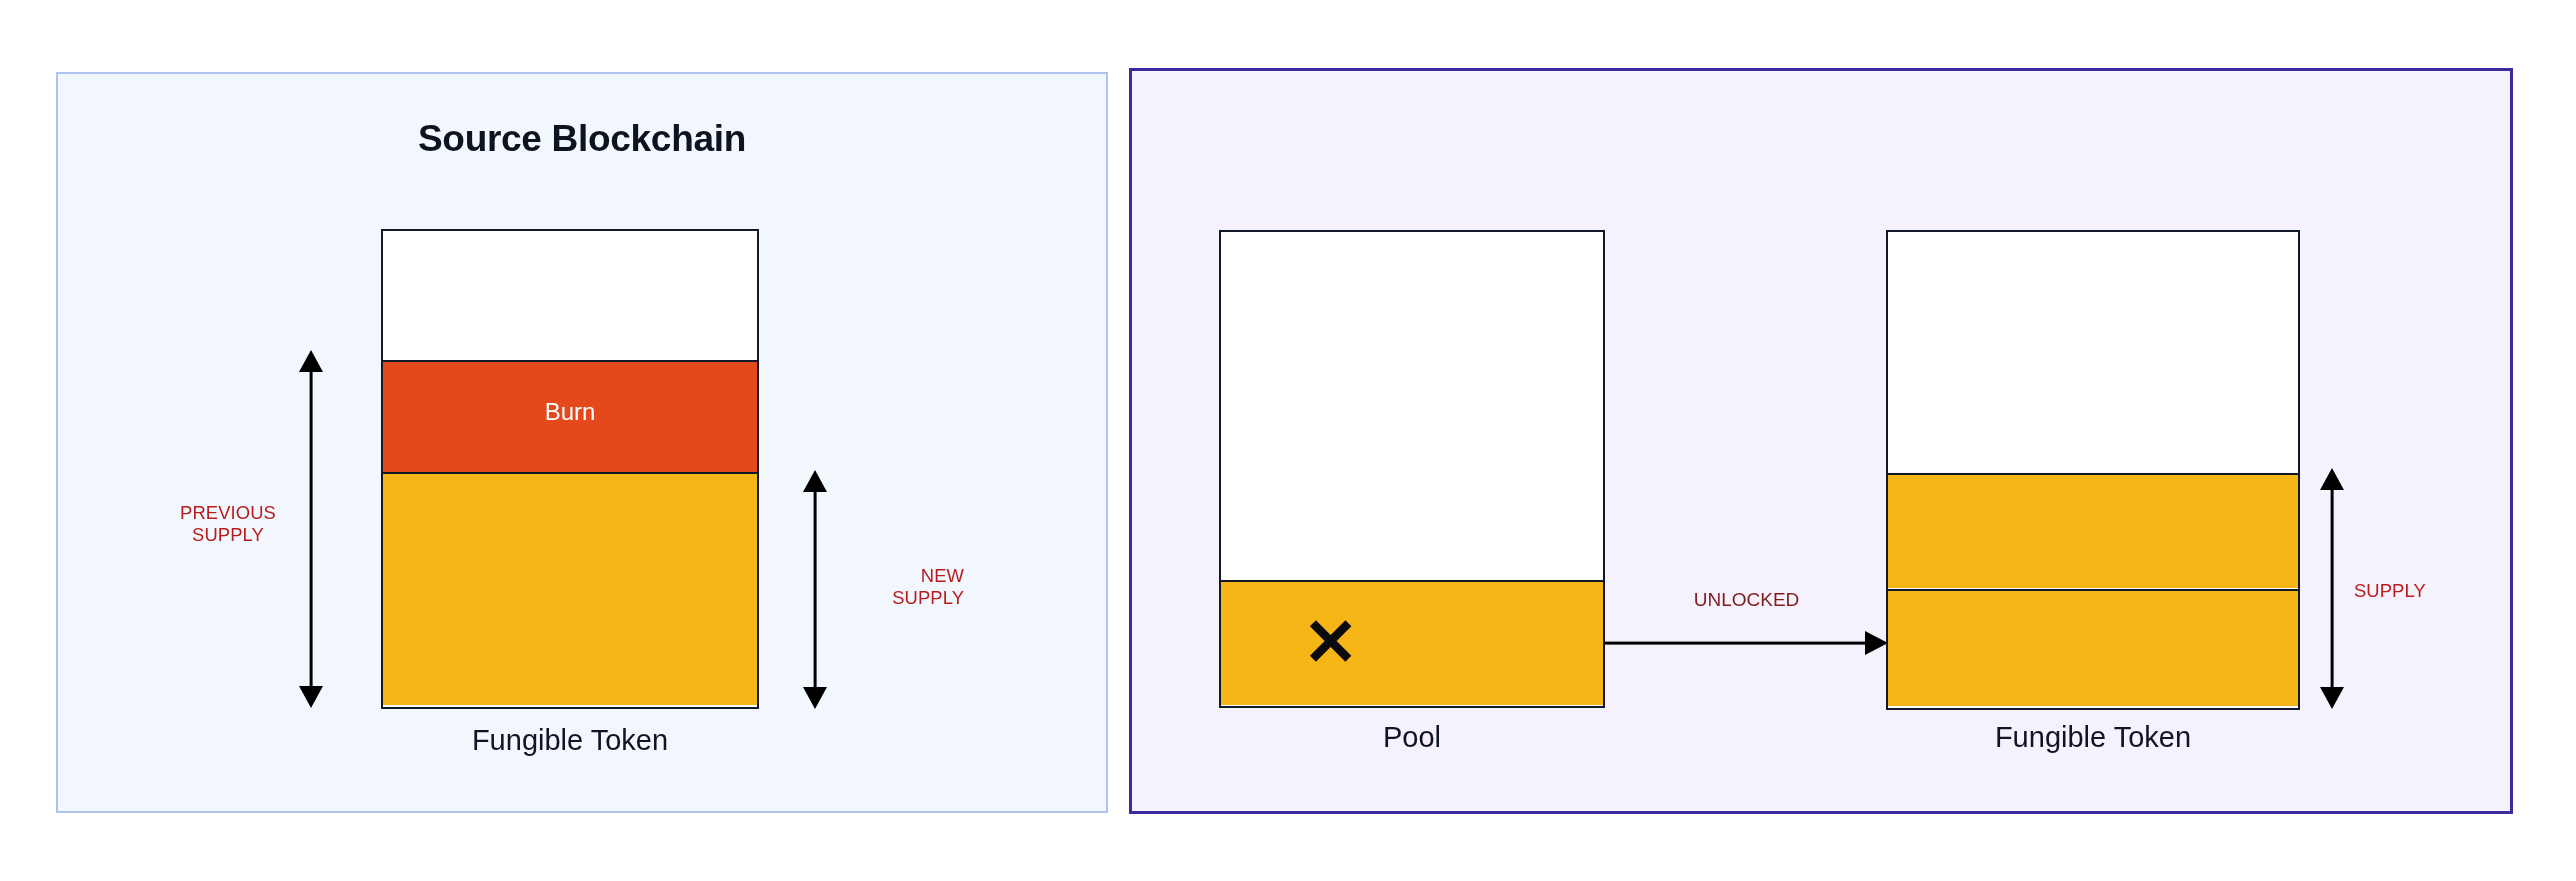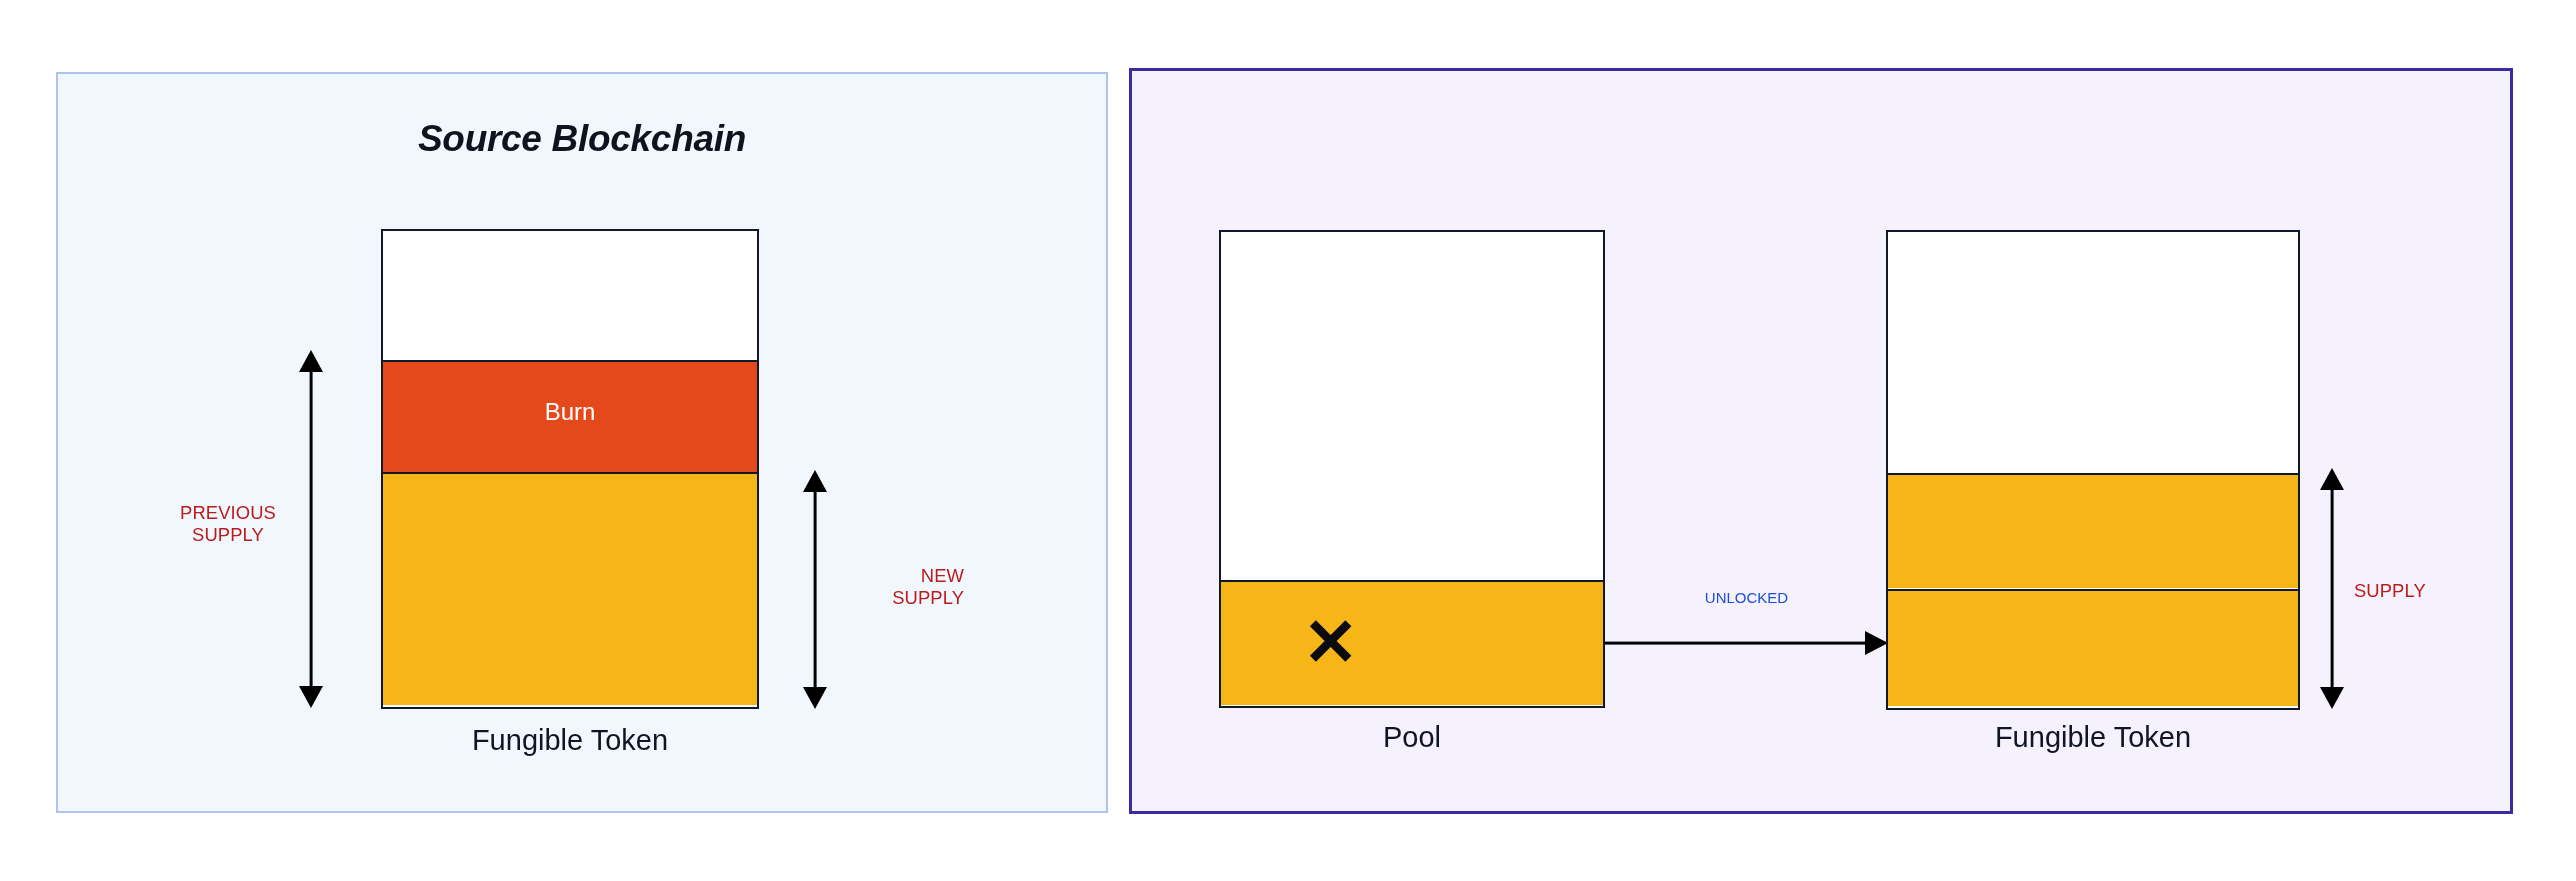--- a/index.html
+++ b/index.html
@@ -11,21 +11,21 @@
   
   .panel{position:absolute;box-sizing:border-box;}
   #panel-source{left:56px;top:72px;width:1052px;height:741px;
       background:#f2f7fe;border:2.8px solid #aec3ee;}
   #panel-dest{left:1129px;top:68px;width:1384px;height:746px;
       background:#f5f2fd;border:3.3px solid #3c2b9e;}
 
   .panel-title{position:absolute;width:100%;text-align:center;
       font-size:37px;font-weight:700;color:#0e1320;letter-spacing:-0.3px;
       line-height:1;white-space:nowrap;}
-  #title-source{top:46px;left:0;font-style:italic;}
+  #title-source{top:46px;left:0;}
   #title-dest{top:46px;left:0;}
 
   
   .stack{position:absolute;box-sizing:border-box;border:2.8px solid #111827;background:#ffffff;}
   .seg{position:absolute;left:0;width:100%;box-sizing:border-box;}
   .seg-white{background:#ffffff;}
   .seg-burn{background:#e4491b;}
   .seg-gold{background:#f7b617;}
   .seg-line-top{border-top:2.8px solid #111827;}
   .seg-label{position:absolute;left:0;width:100%;text-align:center;
@@ -56,21 +56,21 @@
       text-align:center;white-space:pre-line;letter-spacing:0.1px;}
 
   
   .harrow{position:absolute;}
   .harrow .shaft{position:absolute;left:0;top:50%;transform:translateY(-50%);
       height:2.8px;background:#000;}
   .harrow .head{position:absolute;right:0;top:50%;transform:translateY(-50%);
       width:0;height:0;border-top:12.2px solid transparent;border-bottom:12.2px solid transparent;
       border-left:23.4px solid #000;}
   .harrow .h-label{position:absolute;left:0;width:100%;text-align:center;
-      font-size:15px;color:#1d4ed8;line-height:1;white-space:nowrap;}
+      font-size:19px;color:#7f1d1d;line-height:1;white-space:nowrap;}
 </style>
 </head>
 <body>
 
 <div class="stage">
 
   <div class="panel" id="panel-source">
 
     <div class="panel-title" id="title-source">Source Blockchain</div>
 

